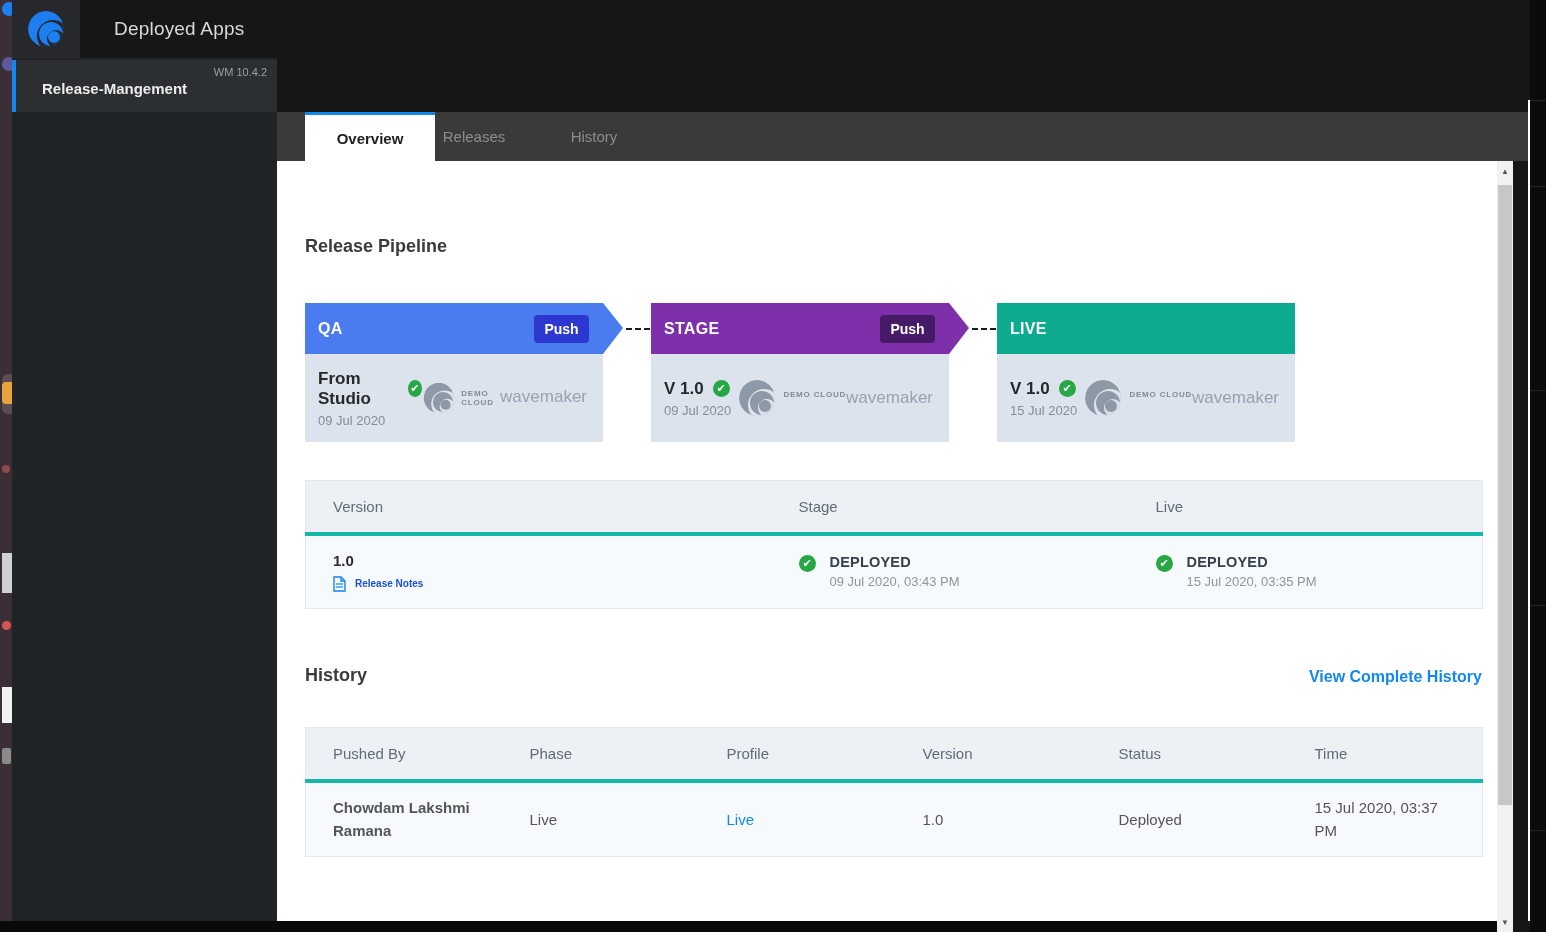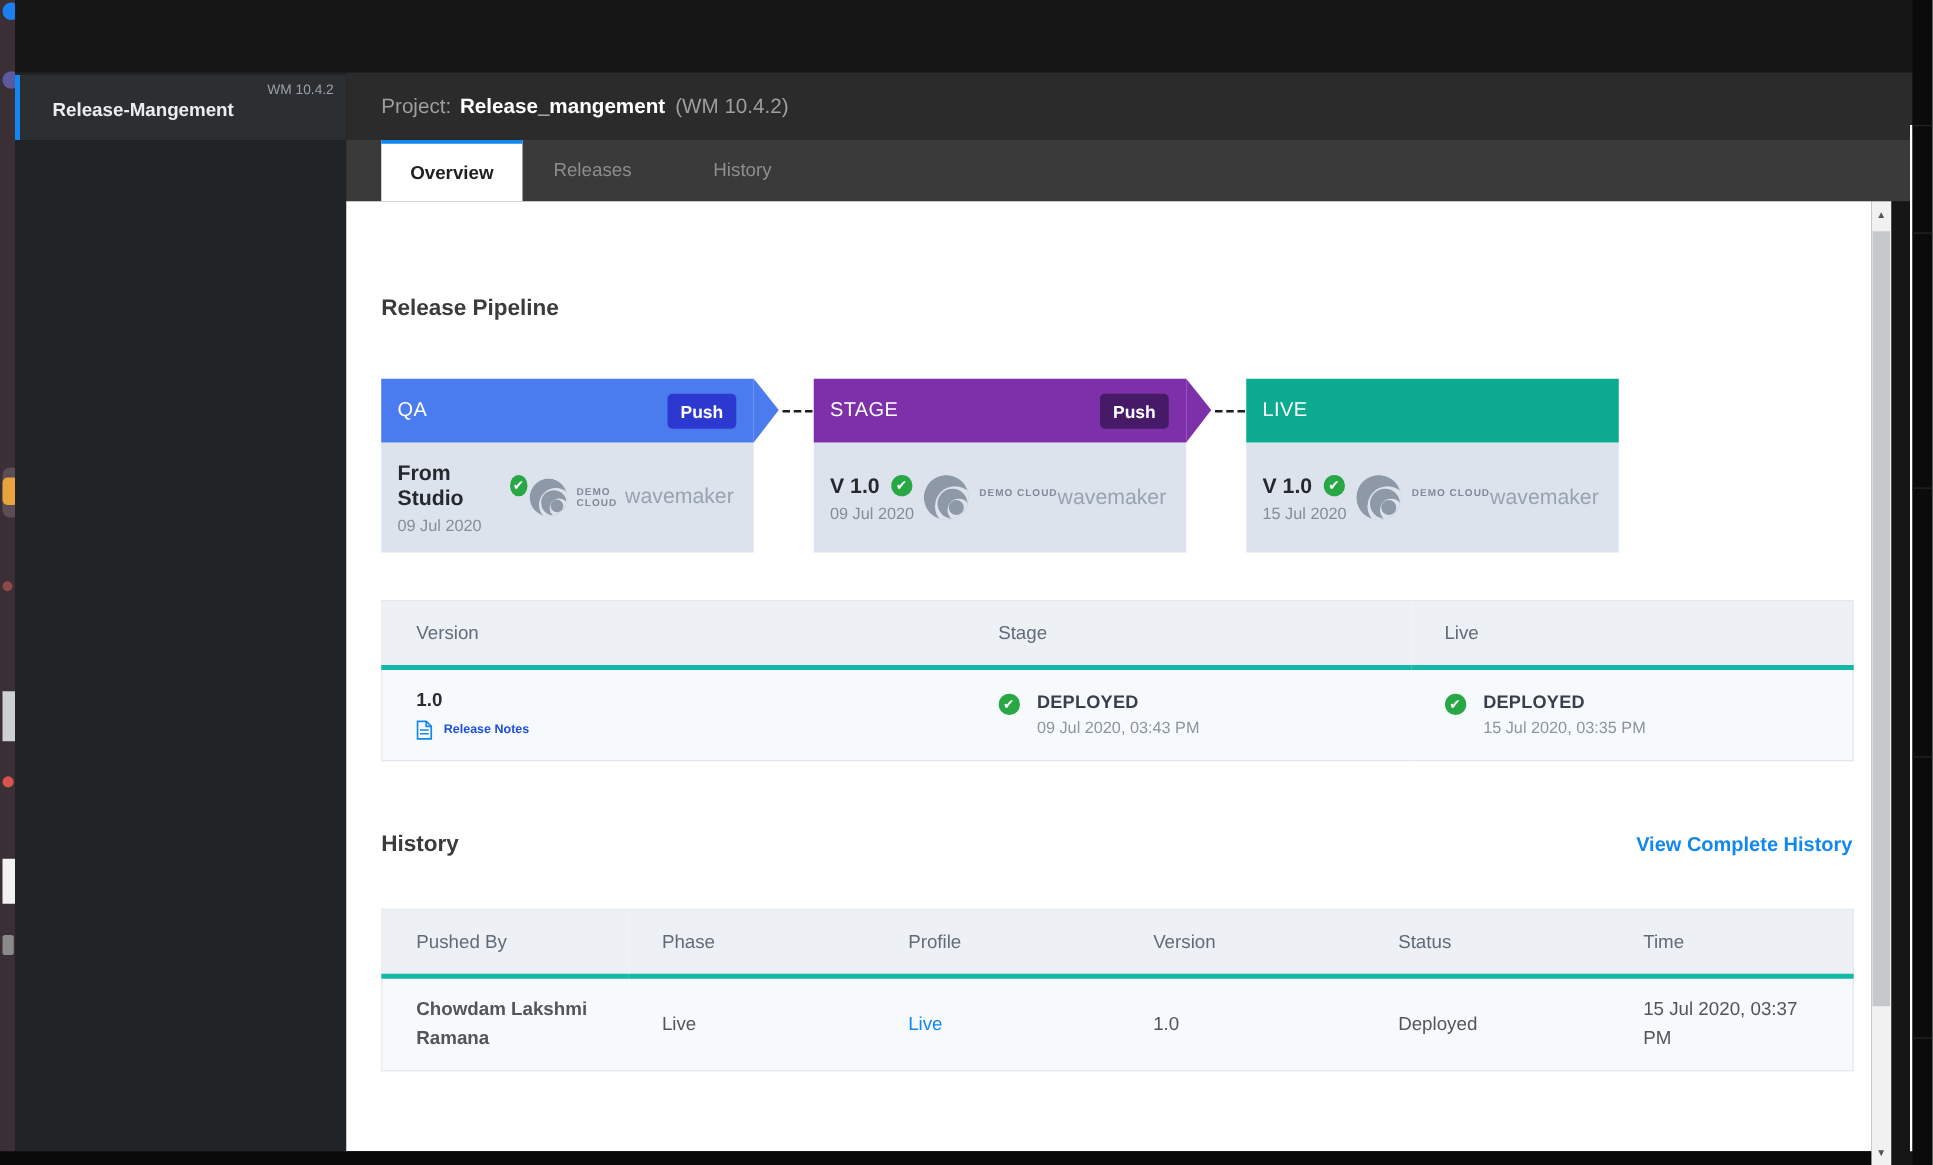--- a/index.html
+++ b/index.html
@@ -33,38 +33,38 @@
 
   
   .proj-header { position:absolute; left:277px; top:58px; width:1253px; height:54px; background:#2b2b2b; display:flex; align-items:center; padding-left:28px; font-size:16.5px; }
   .proj-label { color:#9e9e9e; }
   .proj-name { color:#ffffff; font-weight:bold; margin-left:7px; }
   .proj-ver { color:#9e9e9e; margin-left:8px; }
 
   
   .tabbar { position:absolute; left:277px; top:112px; width:1253px; height:49px; background:#3a3a3a; }
   .tab { position:absolute; top:0; height:49px; display:flex; align-items:center; justify-content:center; font-size:15px; cursor:pointer; }
-  .tab-active { left:28px; width:113px; background:#ffffff; border-top:3px solid #1287ee; color:#212121; font-weight:bold; }
+  .tab-active { left:28px; width:130px; background:#ffffff; border-top:3px solid #1287ee; color:#212121; font-weight:bold; }
   .tab-releases { left:141px; width:112px; color:#8d8d8d; }
   .tab-history { left:261px; width:112px; color:#8d8d8d; }
 
   
   .content { position:absolute; left:277px; top:161px; width:1220px; height:760px; background:#ffffff; padding:0 15px 0 28px; overflow:hidden; }
   .section-title { font-size:18px; font-weight:bold; color:#3b3b3b; line-height:22px; }
   .title-pipeline { margin-top:74px; }
   .section-head { display:flex; justify-content:space-between; align-items:flex-end; }
   .head-newreleases { margin-top:56px; }
   .head-history { margin-top:55px; }
   .view-link { font-size:16px; font-weight:bold; color:#1287ee; text-decoration:none; cursor:pointer; }
 
   
   .pipeline { margin-top:46px; display:flex; height:139px; }
   .stage-card { position:relative; width:298px; }
   .stage-header { position:relative; height:51px; display:flex; align-items:center; justify-content:space-between; padding:0 14px 0 13px; }
-  .stage-name { color:#ffffff; font-size:16px; font-weight:normal; letter-spacing:.3px; }
+  .stage-name { color:#ffffff; font-size:16px; font-weight:bold; letter-spacing:.3px; }
   .push-btn { width:55px; height:28px; border:none; border-radius:4px; color:#fff; font-size:14px; font-weight:bold; font-family:"Liberation Sans",sans-serif; cursor:pointer; }
   .hdr-qa { background:#4a7bef; } .hdr-qa::after { content:""; position:absolute; right:-20px; top:0; border-top:25px solid transparent; border-bottom:26px solid transparent; border-left:20px solid #4a7bef; }
   .btn-qa { background:#2c38d0; }
   .hdr-stage { background:#7e30ab; } .hdr-stage::after { content:""; position:absolute; right:-20px; top:0; border-top:25px solid transparent; border-bottom:26px solid transparent; border-left:20px solid #7e30ab; }
   .btn-stage { background:#461a66; }
   .hdr-live { background:#0caa8e; }
   .stage-body { height:88px; background:#dce3ed; display:flex; align-items:center; justify-content:space-between; padding:0 16px 0 13px; }
   .ver-row { display:flex; align-items:center; }
   .ver-label { font-size:17px; font-weight:bold; color:#26292c; }
   .check { display:inline-flex; align-items:center; justify-content:center; width:17px; height:17px; border-radius:50%; background:#28a745; color:#fff; font-size:11px; margin-left:9px; }
@@ -123,34 +123,48 @@
     <div class="frag frag-purple"></div>
     <div class="frag frag-activebg"></div>
     <div class="frag frag-orange"></div>
     <div class="frag frag-reddim"></div>
     <div class="frag frag-grayrect"></div>
     <div class="frag frag-red"></div>
     <div class="frag frag-white"></div>
     <div class="frag frag-gray"></div>
   </div>
 
+  <div class="topbar">
+    <div class="logo-tile">
+      <svg width="40" height="40" viewBox="0 0 40 40">
+        <defs>
+            <clipPath id="clipTop">
+              <circle cx="20" cy="20" r="18"></circle>
+            </clipPath>
+          </defs>
+        <g clip-path="url(#clipTop)">
+          <circle cx="20" cy="20" r="18" fill="#1d7ef0"></circle>
+          <circle cx="27" cy="27" r="16" fill="#26282b"></circle>
+          <circle cx="25" cy="25" r="12" fill="#1d7ef0"></circle>
+          <circle cx="30" cy="30" r="9" fill="#26282b"></circle>
+          <circle cx="28" cy="28" r="6" fill="#1d7ef0"></circle>
+        </g>
+      </svg>
+    </div>
+    <div class="topbar-title">Deployed Apps</div>
+  </div>
 
   <div class="sidebar">
     <div class="side-item">
       <div class="active-bar"></div>
       <div class="app-name">Release-Mangement</div>
       <div class="app-ver">WM 10.4.2</div>
     </div>
   </div>
 
-  <div class="proj-header">
-    <span class="proj-label">Project:</span>
-    <span class="proj-name">Release_mangement</span>
-    <span class="proj-ver">(WM 10.4.2)</span>
-  </div>
 
   <div class="tabbar">
     <div class="tab tab-active">Overview</div>
     <div class="tab tab-releases">Releases</div>
     <div class="tab tab-history">History</div>
   </div>
 
   <div class="content">
 
     <div class="section-title title-pipeline">Release Pipeline</div>

